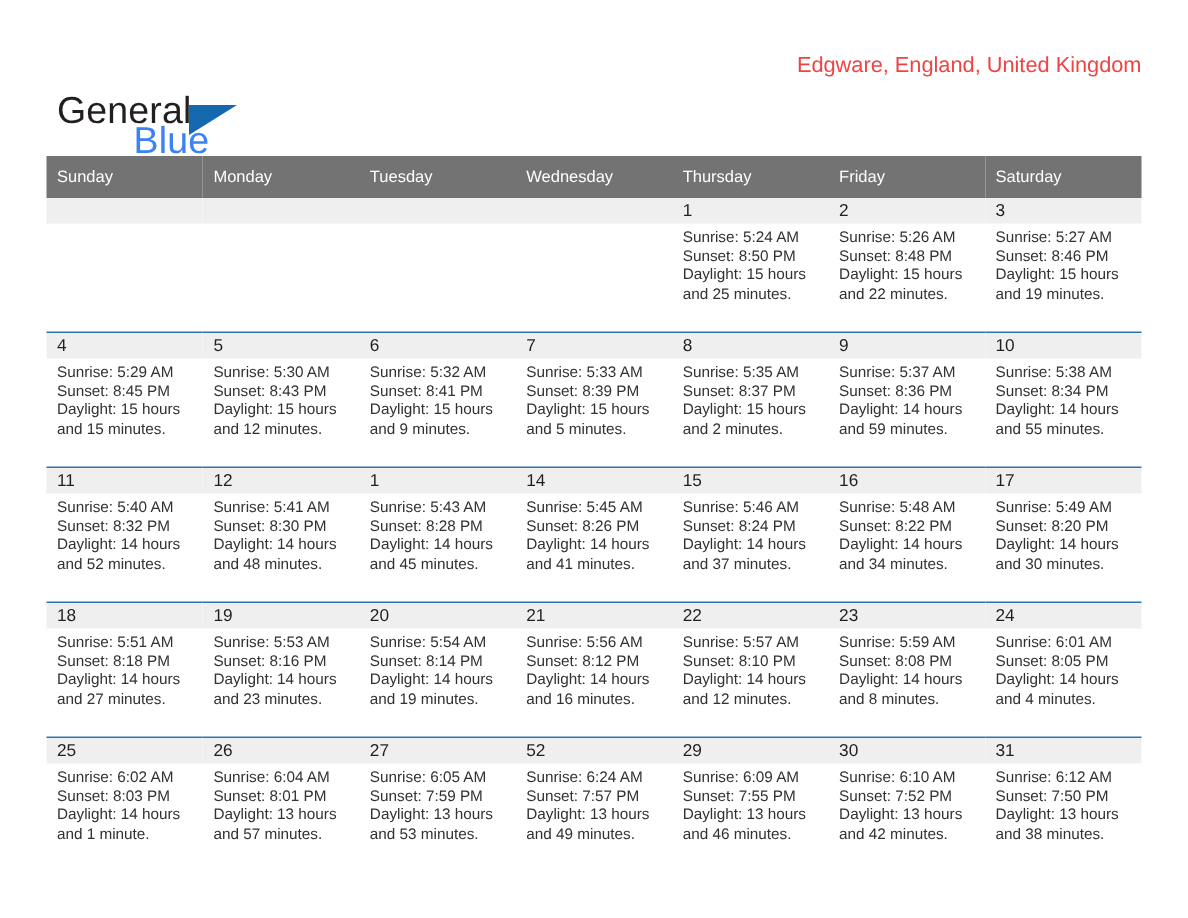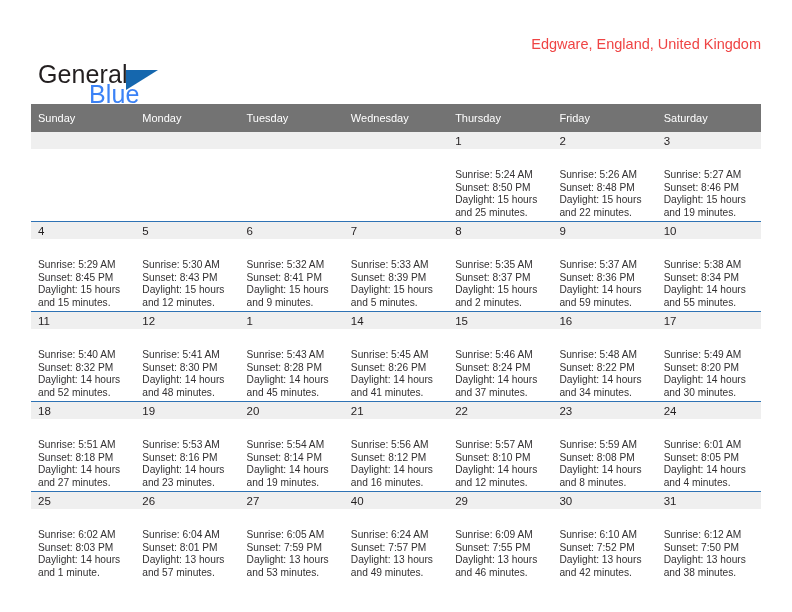--- a/index.html
+++ b/index.html
@@ -126,21 +126,21 @@
   .daynum-band {
     background: #efefef;
     height: 17px;
     padding: 1px 0 0 7px;
     box-sizing: border-box;
     font-size: 11.5px;
     color: #231f20;
     line-height: 16px;
   }
   .cell-body {
-    padding: 20px 6px 0 7px;
+    padding: 4px 6px 0 7px;
     font-size: 10.2px;
     line-height: 12.6px;
     color: #333132;
   }
   .cell-body div {
     white-space: nowrap;
   }
 </style>
 </head>
 <body>
@@ -495,21 +495,21 @@
               <div class="cell-body">
                 <div>Sunrise: 6:05 AM</div>
                 <div>Sunset: 7:59 PM</div>
                 <div>Daylight: 13 hours</div>
                 <div>and 53 minutes.</div>
               </div>
             </div>
           </td>
           <td>
             <div class="cell">
-              <div class="daynum-band">40</div>
+              <div class="daynum-band">52</div>
               <div class="cell-body">
                 <div>Sunrise: 6:24 AM</div>
                 <div>Sunset: 7:57 PM</div>
                 <div>Daylight: 13 hours</div>
                 <div>and 49 minutes.</div>
               </div>
             </div>
           </td>
           <td>
             <div class="cell">

